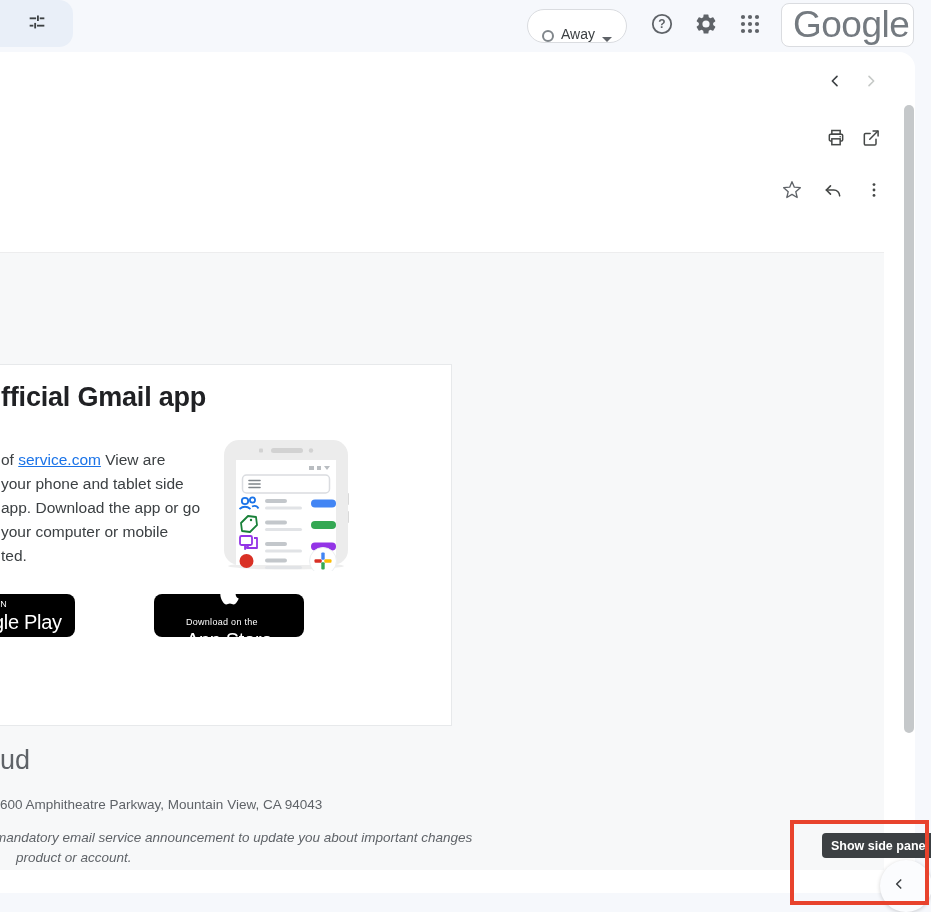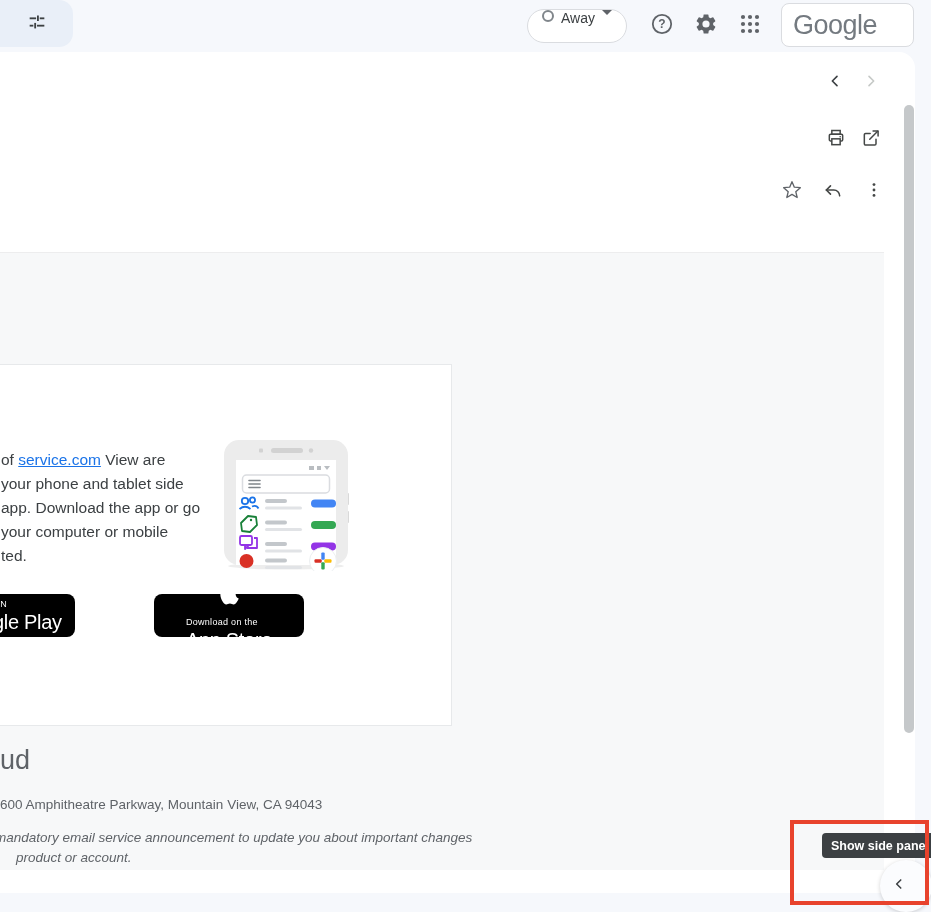--- a/index.html
+++ b/index.html
@@ -14,35 +14,35 @@
   
   .appbar { position:absolute; top:0; left:0; width:931px; height:52px; background:#f6f8fc; }
   .search-chip {
     position:absolute; left:0; top:2; width:73px; height:47px;
     background:#e9eff8; border-radius:0 14px 14px 0;
     display:flex; align-items:center; justify-content:center; cursor:pointer;
   }
   .status-chip {
     position:absolute; left:527px; top:9px; width:100px; height:34px;
     background:#fff; border:1px solid #dadce0; border-radius:17px;
-    display:flex; align-items:flex-start; justify-content:center; gap:7px; cursor:pointer;
+    display:flex; align-items:flex-end; justify-content:center; gap:7px; cursor:pointer;
   }
   .presence-ring { width:12px; height:12px; border:2px solid #80868b; border-radius:50%; }
   .status-label { font-size:14px; color:#3c4043; }
   .caret-down { width:0; height:0; border-left:5px solid transparent; border-right:5px solid transparent; border-top:5px solid #5f6368; }
   .iconbtn {
     position:absolute; top:13px; width:26px; height:26px;
     display:flex; align-items:center; justify-content:center; cursor:pointer;
   }
   .brand-card {
     position:absolute; left:781px; top:3px; width:133px; height:44px;
     background:#fff; border:1px solid #dadce0; border-radius:8px;
     display:flex; align-items:center; padding-left:11px;
   }
-  .brand-text { font-size:27px; color:#747a80; letter-spacing:-0.5px; }
+  .brand-text { font-size:37px; color:#747a80; letter-spacing:-0.5px; }
 
   
   .main-panel {
     position:absolute; left:0; top:52px; width:915px; height:841px;
     background:#ffffff; border-radius:0 16px 16px 0;
   }
   .toolbtn { position:absolute; width:20px; height:20px; display:flex; align-items:center; justify-content:center; cursor:pointer; }
 
   
   .email-body {
@@ -222,20 +222,21 @@
         <circle cx="12" cy="5.5" r="1.7"></circle>
           <circle cx="12" cy="12" r="1.7"></circle>
           <circle cx="12" cy="18.5" r="1.7"></circle>
       </svg>
     </span>
   </div>
 
   <div class="email-body">
 
     <div class="promo-card">
+      <div class="email-title">fficial Gmail app</div>
 
       <div class="email-para">
         <div><span>of </span><span class="email-link">service.com</span><span> View are</span></div>
         <div>your phone and tablet side</div>
         <div>app. Download the app or go</div>
         <div>your computer or mobile</div>
         <div>ted.</div>
       </div>
 
       <div class="phone-wrap">

